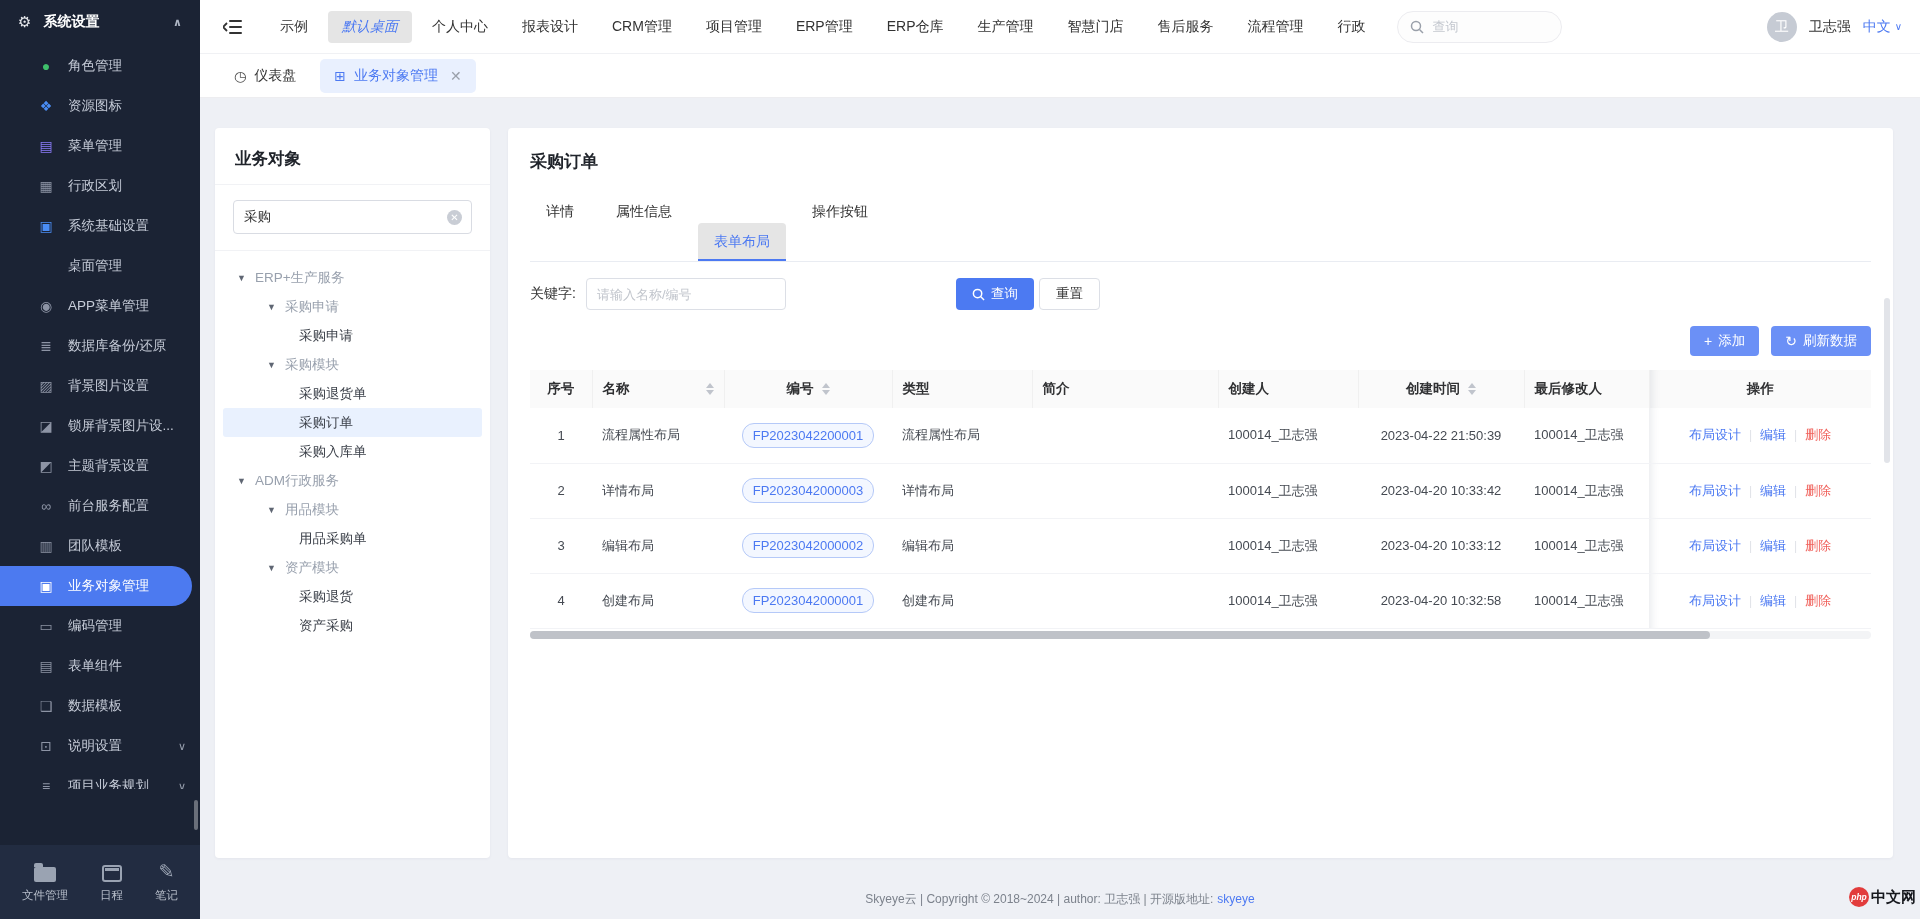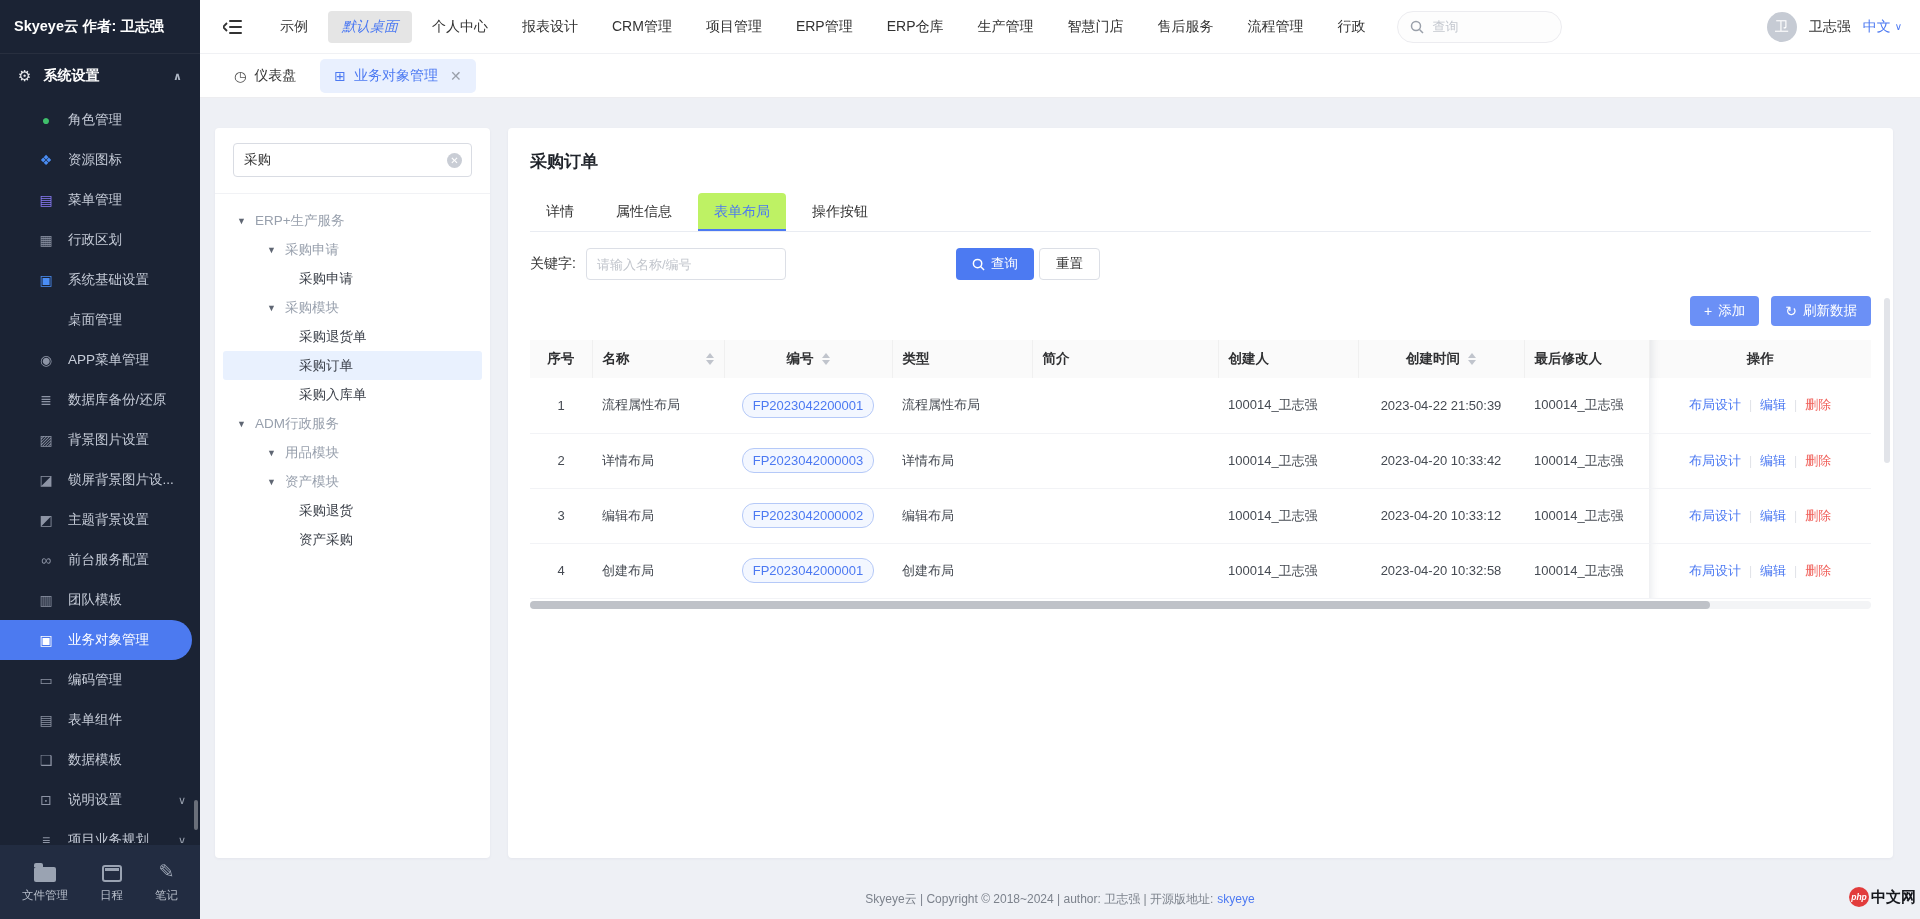--- a/index.html
+++ b/index.html
@@ -101,22 +101,22 @@
   .tnode.lvl2 { padding-left:76px; }
   .tnode.parent { color:#98a0ad; }
   .tnode.selected { background:#e9f1fe; }
 
   
   .main-card { flex:1; height:730px; padding:22px; position:relative; }
   .m-title { font-size:17px; font-weight:bold; color:#20242b; margin-bottom:20px; }
   .mtabs { display:flex; gap:10px; border-bottom:1px solid #e9ecf2; }
   .mtab { padding:10px 16px; font-size:14px; color:#333; cursor:pointer;
     border-radius:4px 4px 0 0; }
-  .mtab.active { color:#4c79f2; background:#bef264;
-    box-shadow:inset 0 -2px 0 #4c79f2; }
+  .mtab.active { color:#4c79f2; background:#e5e5e5;
+    box-shadow:inset 0 -2px 0 #4c79f2;margin-top:30px; }
   .filter-row { margin-top:16px; display:flex; align-items:center; }
   .f-label { font-size:14px; color:#333; margin-right:10px; }
   .f-input { width:200px; height:32px; border:1px solid #dcdfe6; border-radius:4px;
     padding:0 10px; font-size:13px; color:#333; outline:none; font-family:inherit; }
   .f-input::placeholder { color:#c1c5cc; }
   .btn { height:32px; border:none; border-radius:4px; font-size:13.5px; cursor:pointer;
     display:inline-flex; align-items:center; gap:6px; padding:0 16px;
     font-family:inherit; }
   .btn-primary { background:#4c7af2; color:#fff; margin-left:170px; }
   .btn-plain { background:#fff; color:#333; border:1px solid #dcdfe6; margin-left:5px; }
@@ -166,21 +166,20 @@
     color:#fff; font-size:8.5px; font-weight:bold; font-style:italic; display:flex;
     align-items:center; justify-content:center; }
   .wm-text { font-size:15px; font-weight:bold; color:#16181d; }
 
   svg { display:block; }
 </style>
 </head>
 <body>
 
 <div class="sidebar">
-  <div class="side-logo">Skyeye云 作者: 卫志强</div>
   <div class="side-section">
     <span class="gear">⚙</span>
     <span>系统设置</span>
     <span class="chev">∧</span>
   </div>
   <div class="side-nav" id="side-nav">
       <div class="s-item">
         <span class="s-ico" style="color: rgb(63, 191, 107);">●</span>
         <span>角色管理</span>
       </div>
@@ -324,20 +323,21 @@
     <div class="ttab active">
       <span class="ticon">⊞</span>
       <span>业务对象管理</span>
       <span class="tclose">✕</span>
     </div>
   </div>
 
 <div class="content">
 
   <div class="card tree-card">
+    <div class="tp-title">业务对象</div>
     <div class="tp-searchwrap">
       <input class="tp-search" value="采购" style="">
       <span class="tp-clear">✕</span>
     </div>
     <div class="tree" id="tree">
         <div class="tnode lvl0 parent">
           <span class="arrow">▼</span>
           <span>ERP+生产服务</span>
         </div>
         <div class="tnode lvl1 parent">
@@ -360,20 +360,23 @@
         <div class="tnode lvl2">
           <span>采购入库单</span>
         </div>
         <div class="tnode lvl0 parent">
           <span class="arrow">▼</span>
           <span>ADM行政服务</span>
         </div>
         <div class="tnode lvl1 parent">
           <span class="arrow">▼</span>
           <span>用品模块</span>
+        </div>
+        <div class="tnode lvl2">
+          <span>用品采购单</span>
         </div>
         <div class="tnode lvl1 parent">
           <span class="arrow">▼</span>
           <span>资产模块</span>
         </div>
         <div class="tnode lvl2">
           <span>采购退货</span>
         </div>
         <div class="tnode lvl2">
           <span>资产采购</span>

